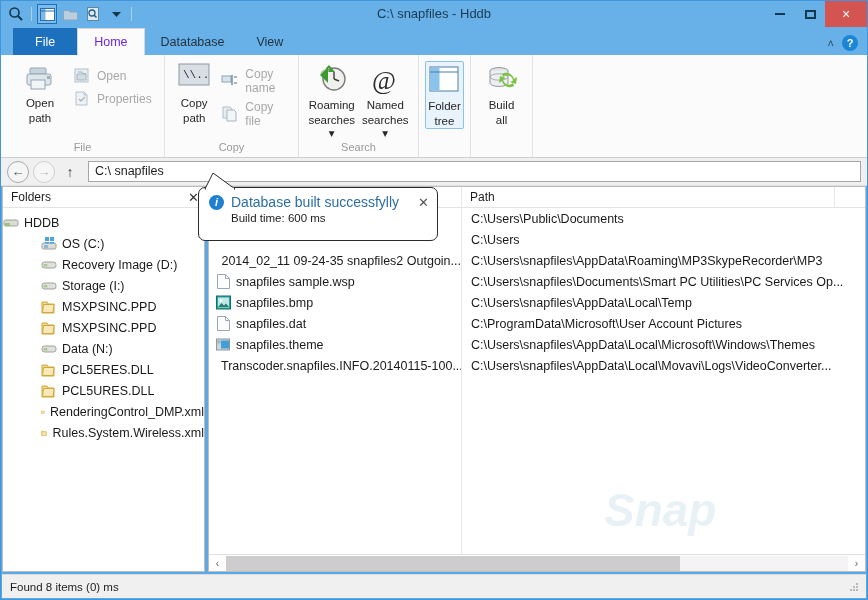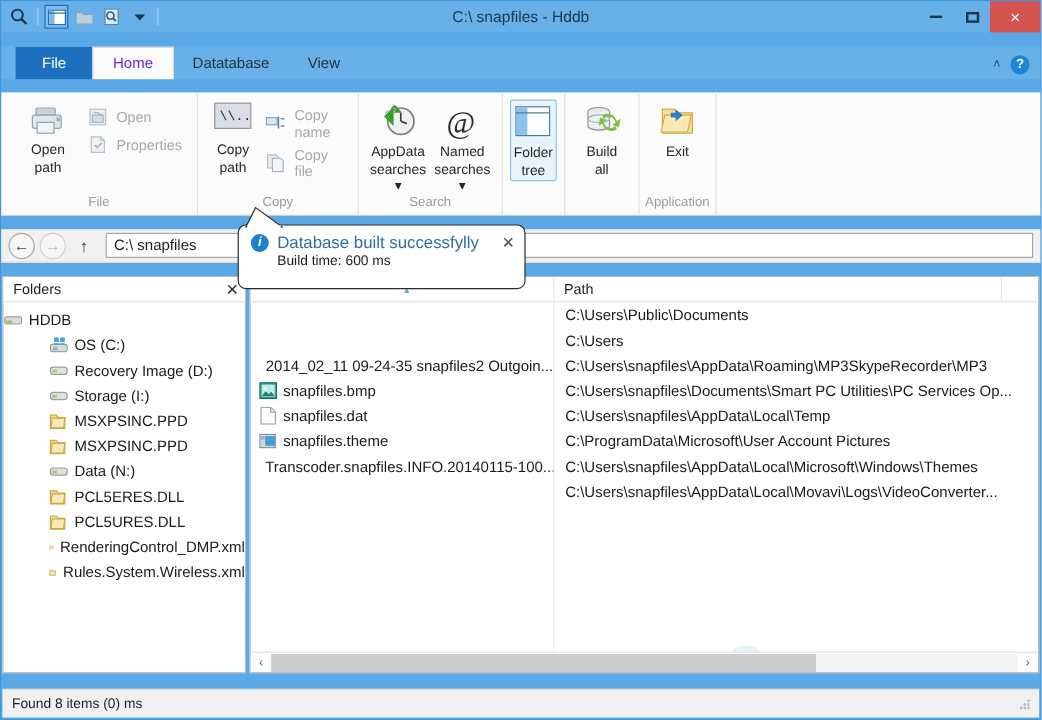--- a/index.html
+++ b/index.html
@@ -8,21 +8,21 @@
     width: 868px; height: 600px;
     overflow: hidden;
     font-family: "Liberation Sans", sans-serif;
     background: #ffffff;
   }
   #app {
     position: relative;
     width: 868px; height: 600px;
     background: #5aa9e6;
     border: 1px solid #3f96dd;
-    display: flex; flex-direction: column; gap: 11px;
+    display: flex; flex-direction: column;
   }
 
   
   .titlebar {
     height: 26px; flex: 0 0 26px;
     display: flex; align-items: center;
     background: #68b0e8;
     position: relative;
   }
   .qat { display: flex; align-items: center; padding-left: 5px; gap: 3px; height: 100%; }
@@ -376,21 +376,21 @@
         <div class="big-btn">
           <span class="icon-lg">
             <svg width="32" height="32" viewBox="0 0 32 32">
                 <circle cx="18" cy="14" r="11" fill="#f0f0ee" stroke="#7c7c78" stroke-width="1.4"></circle>
                 <line x1="18" y1="14" x2="18" y2="7" stroke="#3c3c3a" stroke-width="1.4"></line>
                 <line x1="18" y1="14" x2="23" y2="16" stroke="#3c3c3a" stroke-width="1.4"></line>
                 <path d="M4 9a11 11 0 0 1 11-6l-3 4 7 0-6-7" fill="#3b9b2f"></path>
                 <path d="M12 2l-8 8 8 8z" fill="#3b9b2f"></path>
               </svg>
           </span>
-          <span class="lbl">AppData</span>
+          <span class="lbl">Roaming</span>
           <span class="lbl">searches ▾</span>
         </div>
         <div class="big-btn">
           <span class="icon-lg">
             <svg width="32" height="32" viewBox="0 0 32 32">
                 <text x="3" y="24" font-family="Liberation Serif, serif" font-size="26" fill="#2a2a2a">@</text>
               </svg>
           </span>
           <span class="lbl">Named</span>
           <span class="lbl">searches ▾</span>
@@ -428,35 +428,20 @@
               <path d="M28 21a8 8 0 0 1-12-5l-3 2 1-7 6 2-3 1.6A6 6 0 0 0 27 18z" fill="#7cc142"></path>
             </svg>
           </span>
           <span class="lbl">Build</span>
           <span class="lbl">all</span>
         </div>
       </div>
       <div class="rgroup-label"></div>
     </div>
 
-    <div class="rgroup" style="width:64px">
-      <div class="rgroup-body" style="justify-content:center;padding-top:6px">
-        <div class="big-btn">
-          <span class="icon-lg">
-            <svg width="32" height="28" viewBox="0 0 32 28">
-              <path d="M3 4h10l2 3h13v17H3z" fill="#f7dd94" stroke="#d6ac4b"></path>
-              <path d="M5 9h22l-3 14H2z" fill="#fbe9b4" stroke="#d6ac4b"></path>
-              <path d="M14 4l6 5-6 5v-3h-4V7h4z" fill="#2b7fc4"></path>
-            </svg>
-          </span>
-          <span class="lbl">Exit</span>
-        </div>
-      </div>
-      <div class="rgroup-label">Application</div>
-    </div>
 
     <div class="rgroup" style="flex:1;border-right:none">
         <div class="rgroup-body"></div>
         <div class="rgroup-label"></div>
       </div>
   </div>
 
   <div class="addrbar">
     <div class="nav-circle">←</div>
     <div class="nav-circle dim">→</div>
@@ -570,20 +555,27 @@
           <div class="row" style="height:21px"></div>
           <div class="row" style="height:21px"></div>
           <div class="row">
             <svg width="15" height="15" viewBox="0 0 15 15">
                 <rect x="1" y="0.5" width="13" height="14" fill="#eaf3fb" stroke="#7aa6c7"></rect>
                 <circle cx="6" cy="10.5" r="2" fill="#2a7cc0"></circle>
                 <path d="M8 10.5V4l4-1v6" fill="none" stroke="#2a7cc0" stroke-width="1.3"></path>
                 <circle cx="10" cy="9" r="2" fill="#2a7cc0"></circle>
               </svg>
             <span>2014_02_11 09-24-35 snapfiles2 Outgoin...</span>
+          </div>
+          <div class="row">
+            <svg width="15" height="15" viewBox="0 0 15 15">
+                <path d="M1.5 0.5h8l4 4v10h-12z" fill="#fdfdfd" stroke="#9aa7b0"></path>
+                <path d="M9.5 0.5v4h4" fill="none" stroke="#9aa7b0"></path>
+              </svg>
+            <span>snapfiles sample.wsp</span>
           </div>
           <div class="row">
             <svg width="15" height="15" viewBox="0 0 15 15">
                 <rect x="0.5" y="1" width="14" height="13" fill="#2aa39a" stroke="#13706a"></rect>
                 <rect x="2" y="2.5" width="11" height="10" fill="#bfe9e4"></rect>
                 <circle cx="5" cy="5.5" r="1.3" fill="#fff"></circle>
                 <path d="M2 12l3.5-4 2.5 2.6L10 8.5l3 3.5z" fill="#2a7c74"></path>
               </svg>
             <span>snapfiles.bmp</span>
           </div>

